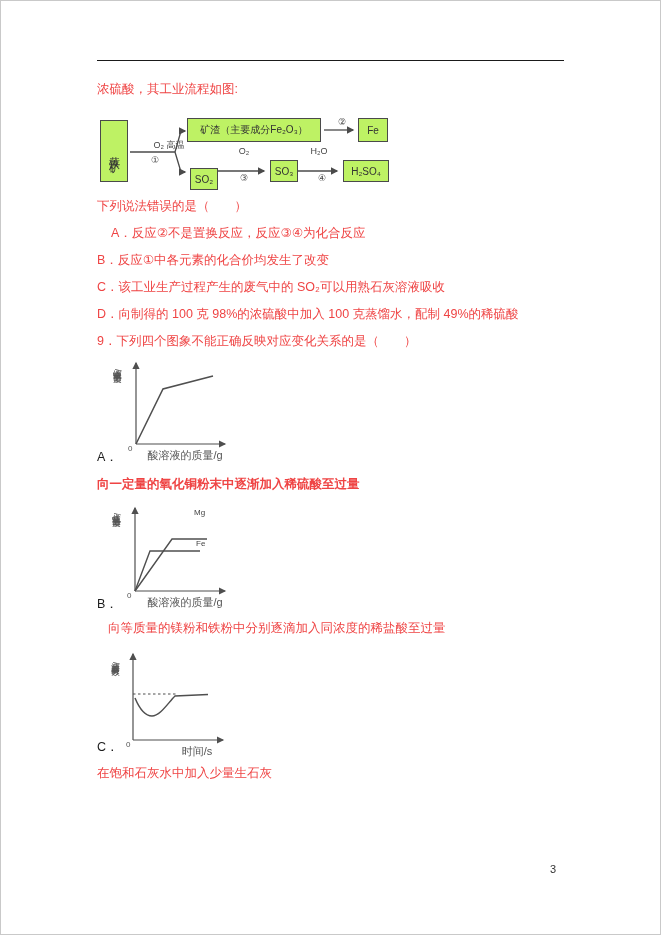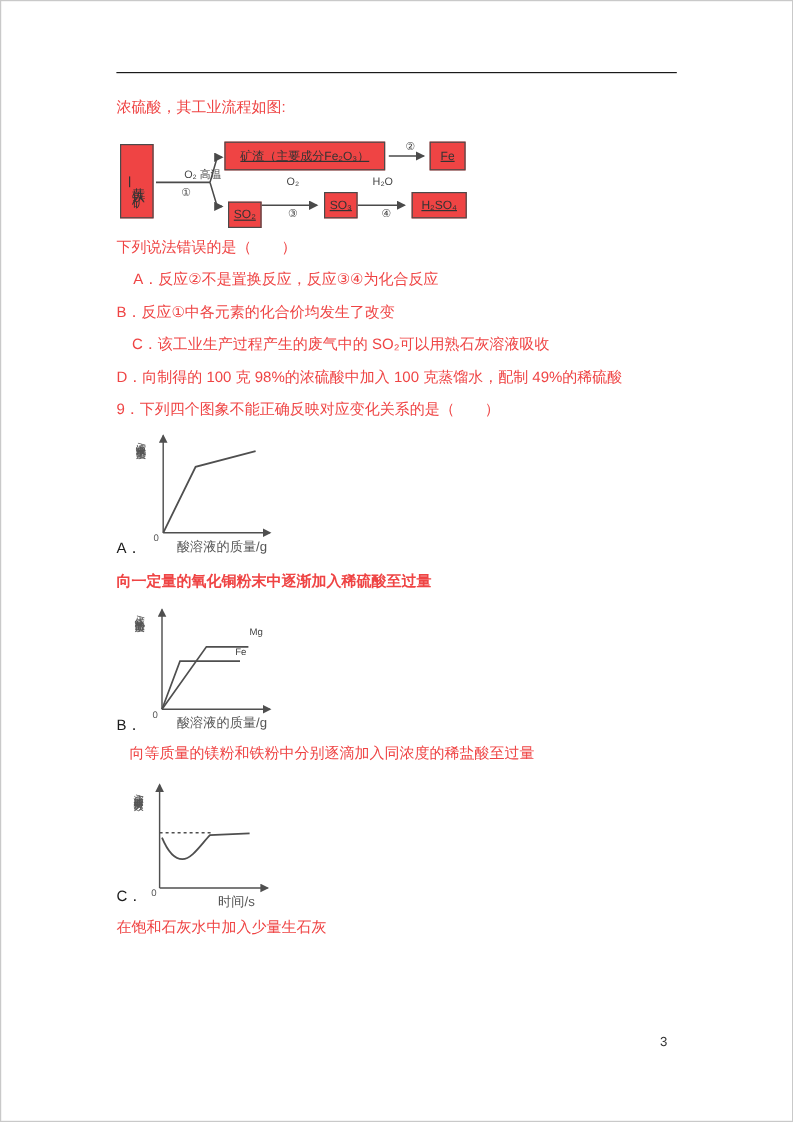--- a/index.html
+++ b/index.html
@@ -7,23 +7,23 @@
     width:661px;height:935px;position:relative;background:#ffffff;
     font-family:"Liberation Sans","DejaVu Sans",sans-serif;color:#222;
     overflow:hidden;
   }
   .page-frame{position:absolute;inset:0;border:1px solid #c9c9c9;pointer-events:none;}
   .txt{position:absolute;font-size:12.5px;line-height:15px;white-space:nowrap;color:#ef4444;}
   .rule{position:absolute;left:97px;top:60px;width:467px;height:1px;background:#1a1a1a;}
   .pagenum{position:absolute;left:550px;top:863px;font-size:11px;color:#333;}
 
   
-  .fc-box{position:absolute;border:1.6px solid #4a4a4a;background:#ef4444;
+  .fc-box{position:absolute;border:1.6px solid #4a4a4a;background:#bef264;
     display:flex;align-items:center;justify-content:center;
-    font-size:10px;color:#333;white-space:nowrap;text-decoration:underline;}
+    font-size:10px;color:#333;white-space:nowrap;}
   .fc-vert{writing-mode:vertical-rl;text-orientation:upright;font-size:11px;letter-spacing:3px;}
   .fc-lbl{position:absolute;font-size:9px;color:#444;text-align:center;white-space:nowrap;}
   svg{position:absolute;overflow:visible;}
 
   
   .g-ylabel{position:absolute;writing-mode:vertical-rl;font-size:8.5px;color:#555;
     letter-spacing:1px;line-height:10px;}
   .g-xlabel{position:absolute;font-size:11px;color:#555;text-align:center;white-space:nowrap;}
   .g-origin{position:absolute;font-size:8px;color:#555;}
   .g-series{position:absolute;font-size:8px;color:#444;}
@@ -68,21 +68,21 @@
   <div class="fc-lbl" style="left:330px;top:117px;width:24px;">②</div>
   <div class="fc-lbl" style="left:226px;top:146px;width:36px;">O₂</div>
   <div class="fc-lbl" style="left:230px;top:173px;width:28px;">③</div>
   <div class="fc-lbl" style="left:298px;top:146px;width:42px;">H₂O</div>
   <div class="fc-lbl" style="left:308px;top:173px;width:28px;">④</div>
 </div>
 
 <div class="txt" style="left:97px;top:199px;">下列说法错误的是（　　）</div>
 <div class="txt" style="left:111px;top:226px;">A．反应②不是置换反应，反应③④为化合反应</div>
 <div class="txt" style="left:97px;top:253px;">B．反应①中各元素的化合价均发生了改变</div>
-<div class="txt" style="left:110px;top:280px;text-align:right;">C．该工业生产过程产生的废气中的 SO₂可以用熟石灰溶液吸收</div>
+<div class="txt" style="left:97px;top:280px;text-align:right;">C．该工业生产过程产生的废气中的 SO₂可以用熟石灰溶液吸收</div>
 <div class="txt" style="left:97px;top:307px;">D．向制得的 100 克 98%的浓硫酸中加入 100 克蒸馏水，配制 49%的稀硫酸</div>
 
 <div class="txt" style="left:97px;top:334px;">9．下列四个图象不能正确反映对应变化关系的是（　　）</div>
 
 <div>
   <svg style="left:125px;top:356px;" width="115" height="95" viewBox="0 0 115 95">
     <g stroke="#4f4f4f" stroke-width="1.2" fill="none">
       <line x1="11" y1="88" x2="11" y2="7" marker-end="url(#arrA)"></line>
       <line x1="11" y1="88" x2="100" y2="88" marker-end="url(#arrA)"></line>
       <polyline points="11,88 38,33 88,20" stroke-width="1.5"></polyline>
@@ -107,21 +107,21 @@
       <line x1="11" y1="89" x2="101" y2="89" marker-end="url(#arrB)"></line>
       <polyline points="11,89 26,49 76,49" stroke-width="1.4"></polyline>
       <polyline points="11,89 48,37 83,37" stroke-width="1.4"></polyline>
     </g>
     <defs>
       <marker id="arrB" markerWidth="7" markerHeight="7" refX="5" refY="3" orient="auto">
         <path d="M0,0 L6,3 L0,6 Z" fill="#4f4f4f"></path>
       </marker>
     </defs>
   </svg>
-  <div class="g-series" style="left:194px;top:522px;margin-left:14px;">Mg</div>
+  <div class="g-series" style="left:194px;top:508px;">Mg</div>
   <div class="g-series" style="left:196px;top:539px;">Fe</div>
   <div class="g-ylabel" style="left:112px;top:507px;height:80px;">生成盐的质量/g</div>
   <div class="g-origin" style="left:127px;top:591px;">0</div>
   <div class="g-xlabel" style="left:140px;top:595px;width:90px;">酸溶液的质量/g</div>
   <div class="opt-label" style="left:97px;top:596px;">B．</div>
   <div class="txt" style="left:97px;top:621px;padding-left:11px;">向等质量的镁粉和铁粉中分别逐滴加入同浓度的稀盐酸至过量</div>
 </div>
 
 <div>
   <svg style="left:122px;top:648px;" width="115" height="97" viewBox="0 0 115 97">

